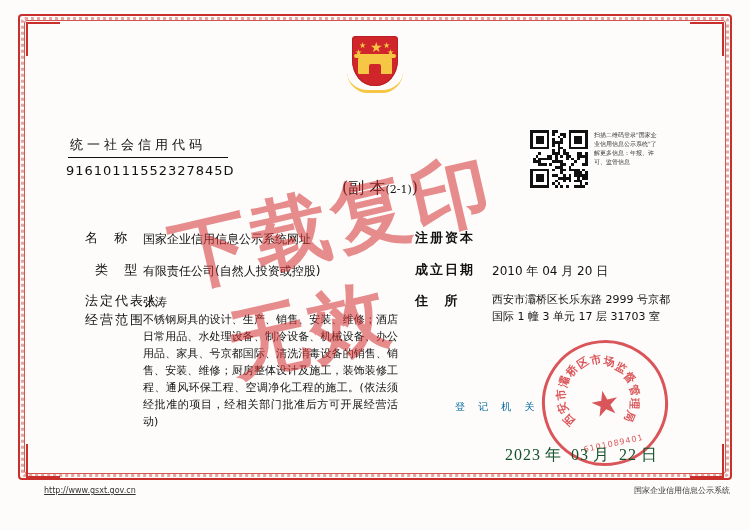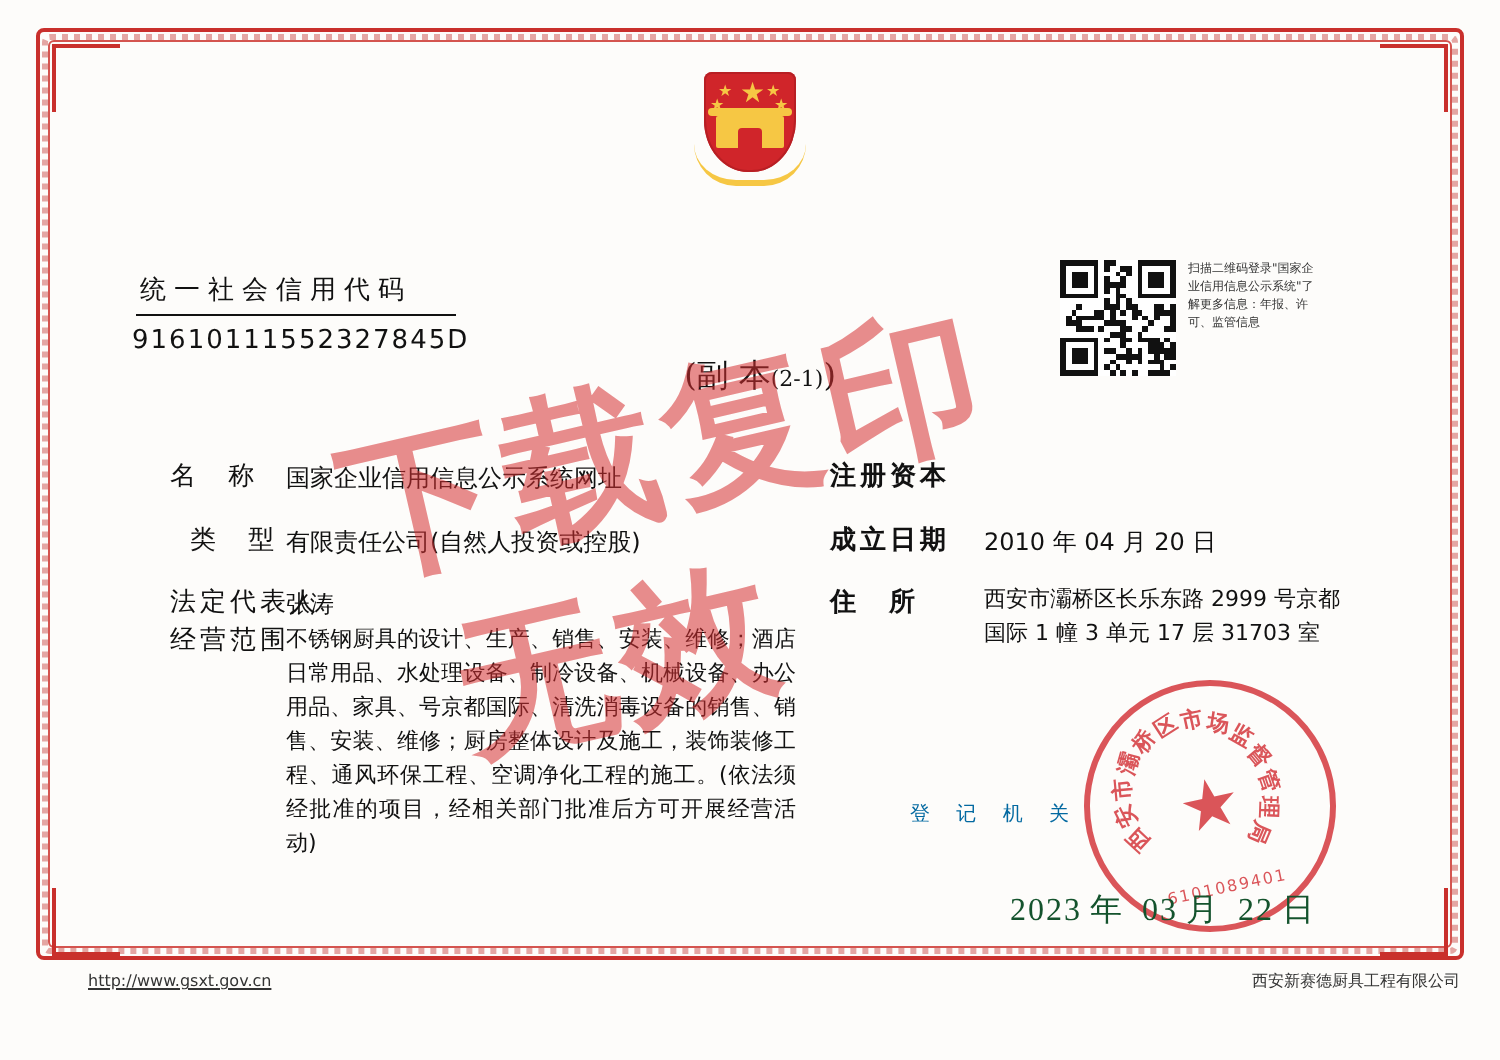--- a/index.html
+++ b/index.html
@@ -855,16 +855,16 @@
 
   <div class="watermark">
     <span>下载复印</span>
     <span class="l2">无效</span>
   </div>
 
   <div class="footer">
     <div class="left">
       <a href="#">http://www.gsxt.gov.cn</a>
     </div>
-    <div class="right">西安新赛德厨具工程有限公司</div>
+    <div class="right">国家企业信用信息公示系统</div>
   </div>
 
 </div>
 
 </body></html>

